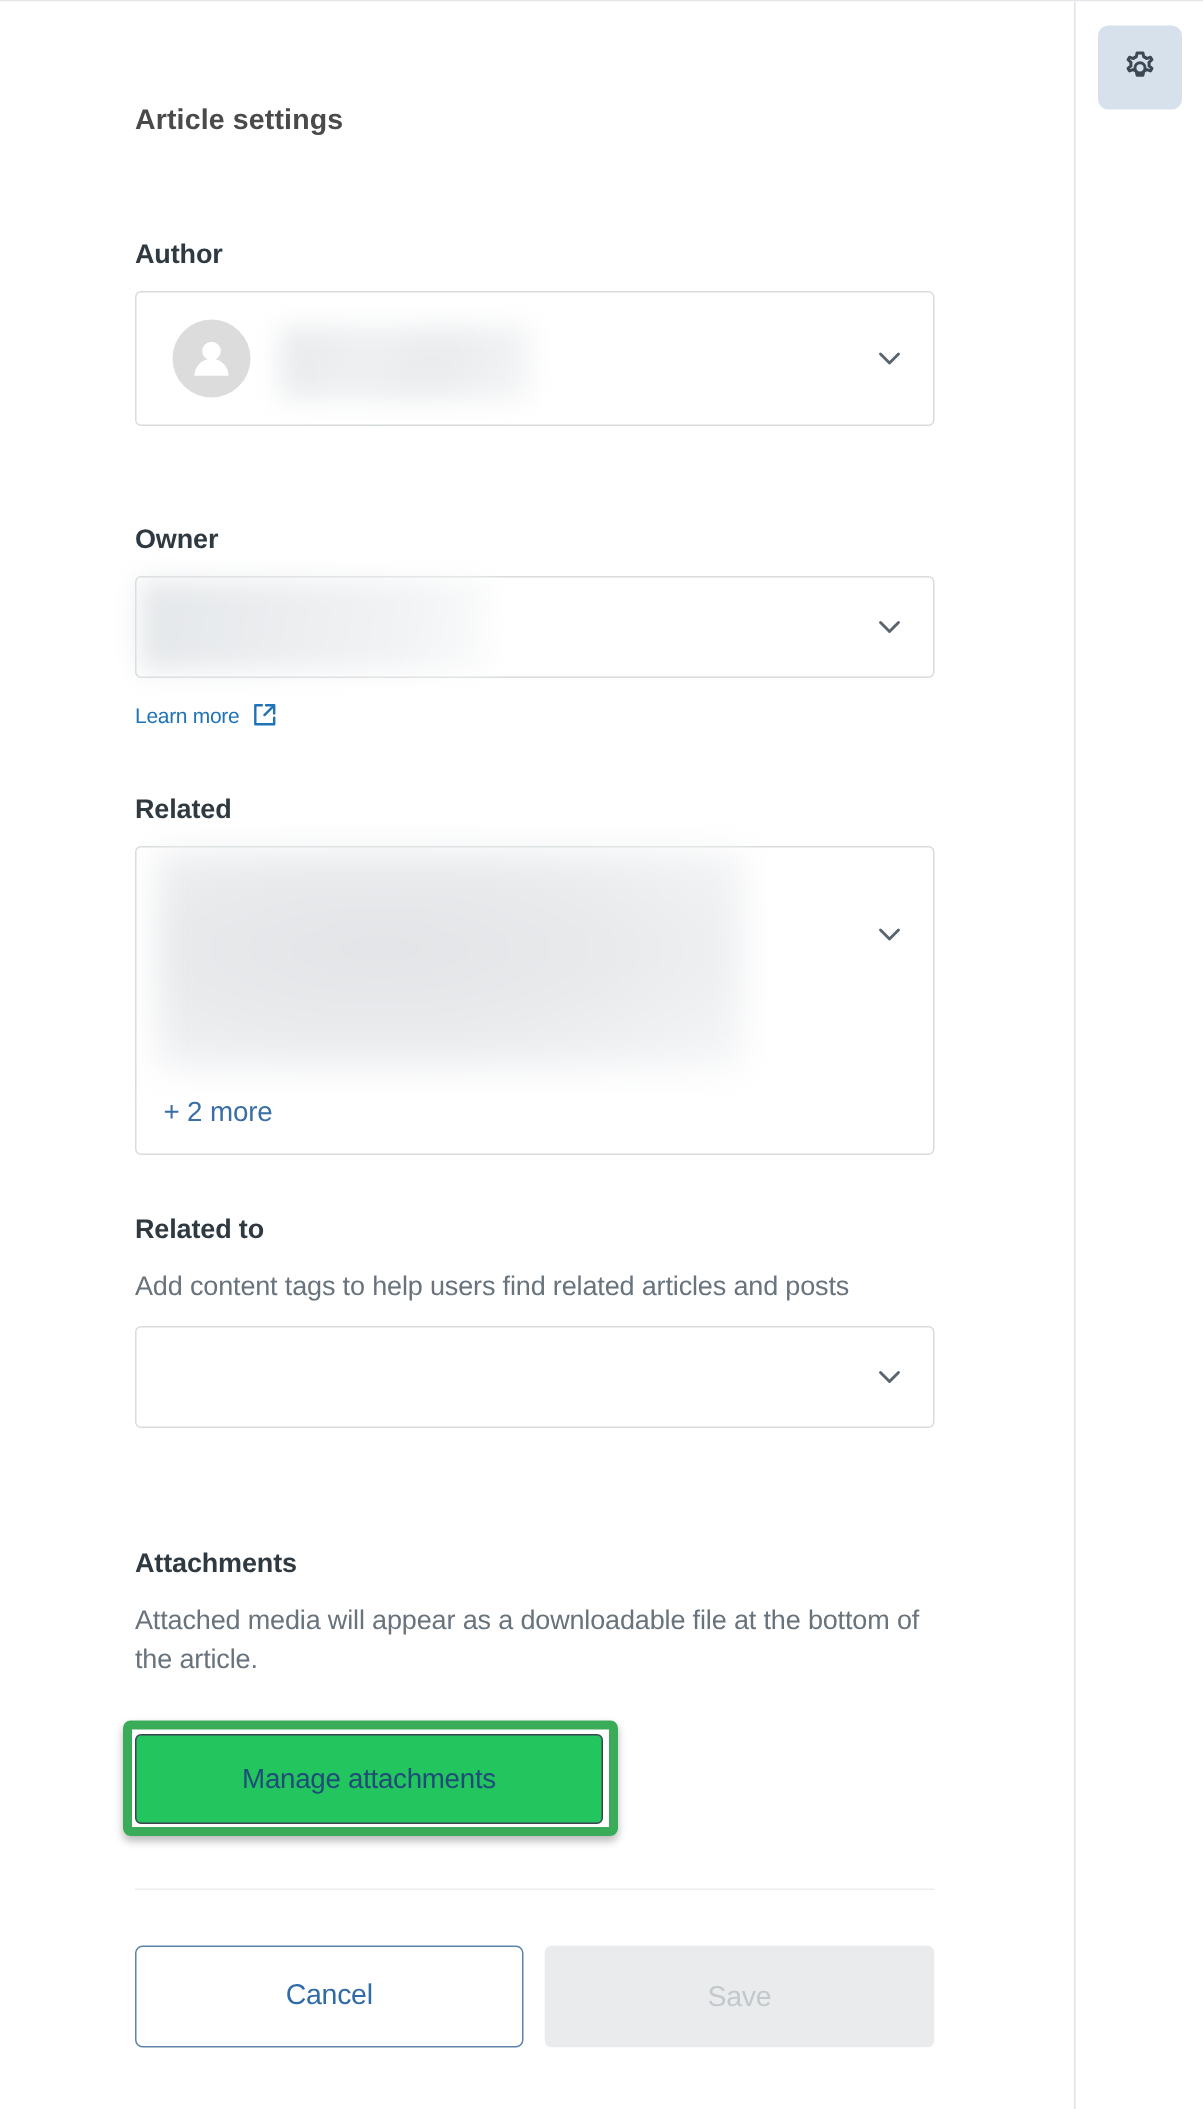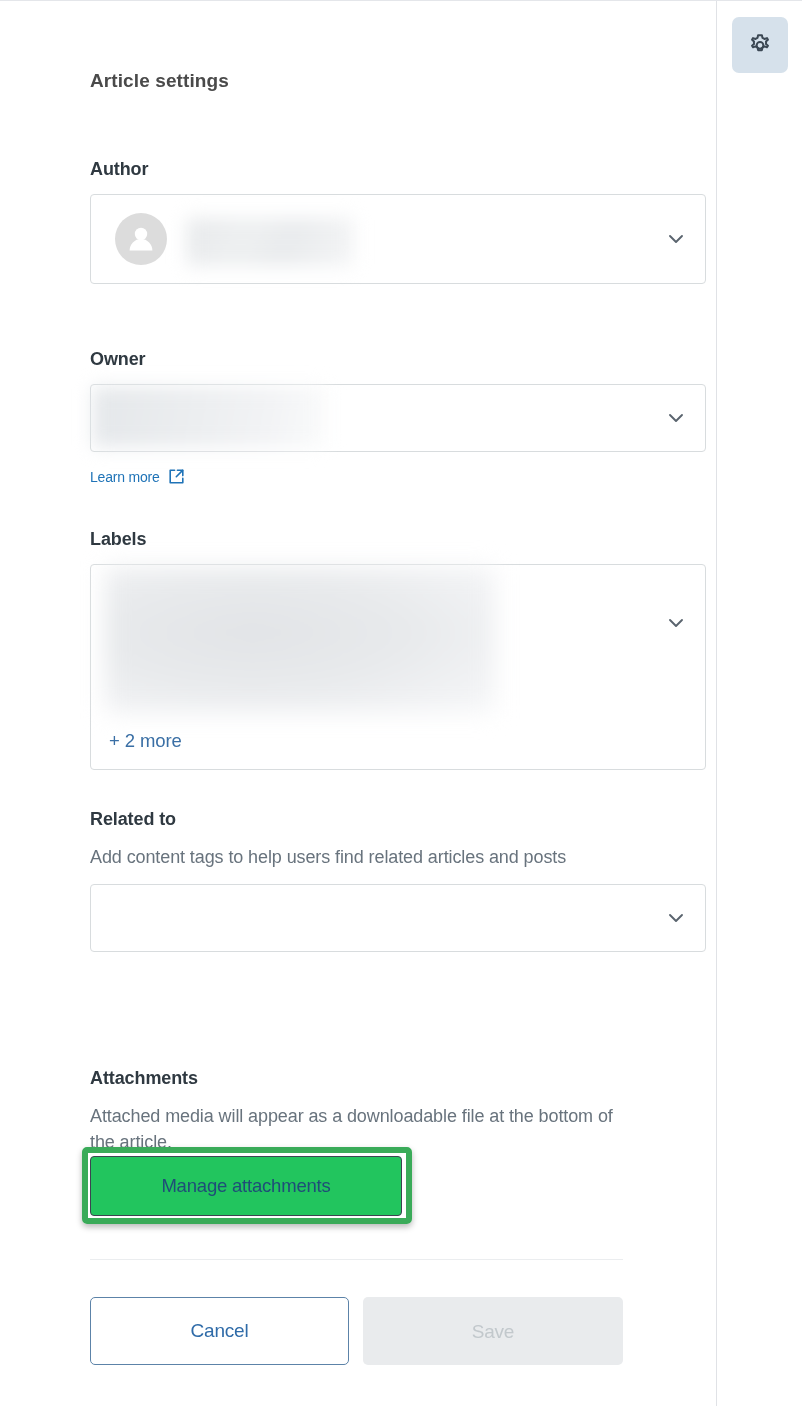--- a/index.html
+++ b/index.html
@@ -63,21 +63,21 @@
     margin: 0 0 14px 0;
     letter-spacing: -0.1px;
   }
 
   
   .select-box {
     position: relative;
     border: 1px solid #d8dcde;
     border-radius: 4px;
     background: #ffffff;
-    width: 616px;
+    width: 533px;
   }
   .select-box.h-author { height: 90px; }
   .select-box.h-owner  { height: 68px; }
   .select-box.h-labels { height: 206px; }
   .select-box.h-related{ height: 68px; }
 
   .chev {
     position: absolute;
     right: 18px;
     top: 50%;
@@ -267,21 +267,21 @@
           <svg width="17" height="17" viewBox="0 0 17 17">
             <path d="M6.6 2.2 H2.2 V14.8 H14.8 V10.4" fill="none" stroke="#1f73b7" stroke-width="1.6" stroke-linecap="round" stroke-linejoin="round"></path>
             <path d="M9.4 2.2 H14.8 V7.6" fill="none" stroke="#1f73b7" stroke-width="1.6" stroke-linecap="round" stroke-linejoin="round"></path>
             <path d="M14.6 2.4 L8.3 8.7" fill="none" stroke="#1f73b7" stroke-width="1.6" stroke-linecap="round"></path>
           </svg>
         </span>
       </a>
     </div>
 
     <div class="section" style="top:528px;">
-      <div class="field-label">Labels</div>
+      <div class="field-label">Related</div>
       <div class="select-box h-labels">
         <span class="redacted labels"></span>
         <span class="more-link">+ 2 more</span>
         <span class="chev" style="top:47px;transform:none;">
           <svg width="22" height="22" viewBox="0 0 22 22">
             <path d="M5 8 L11 14 L17 8" fill="none" stroke="#5a646e" stroke-width="1.9" stroke-linecap="round" stroke-linejoin="round"></path>
           </svg>
         </span>
       </div>
     </div>
@@ -291,21 +291,21 @@
       <div class="field-desc">Add content tags to help users find related articles and posts</div>
       <div class="select-box h-related">
         <span class="chev">
           <svg width="22" height="22" viewBox="0 0 22 22">
             <path d="M5 8 L11 14 L17 8" fill="none" stroke="#5a646e" stroke-width="1.9" stroke-linecap="round" stroke-linejoin="round"></path>
           </svg>
         </span>
       </div>
     </div>
 
-    <div class="section" style="top:1031px;margin-top:36px;">
+    <div class="section" style="top:1031px;">
       <div class="field-label">Attachments</div>
       <div class="field-desc">Attached media will appear as a downloadable file at the bottom of the article.</div>
     </div>
 
     <div class="manage-btn">Manage attachments</div>
     <div class="highlight-box"></div>
 
     <div class="footer-divider"></div>
 
     <div class="btn btn-cancel">Cancel</div>

